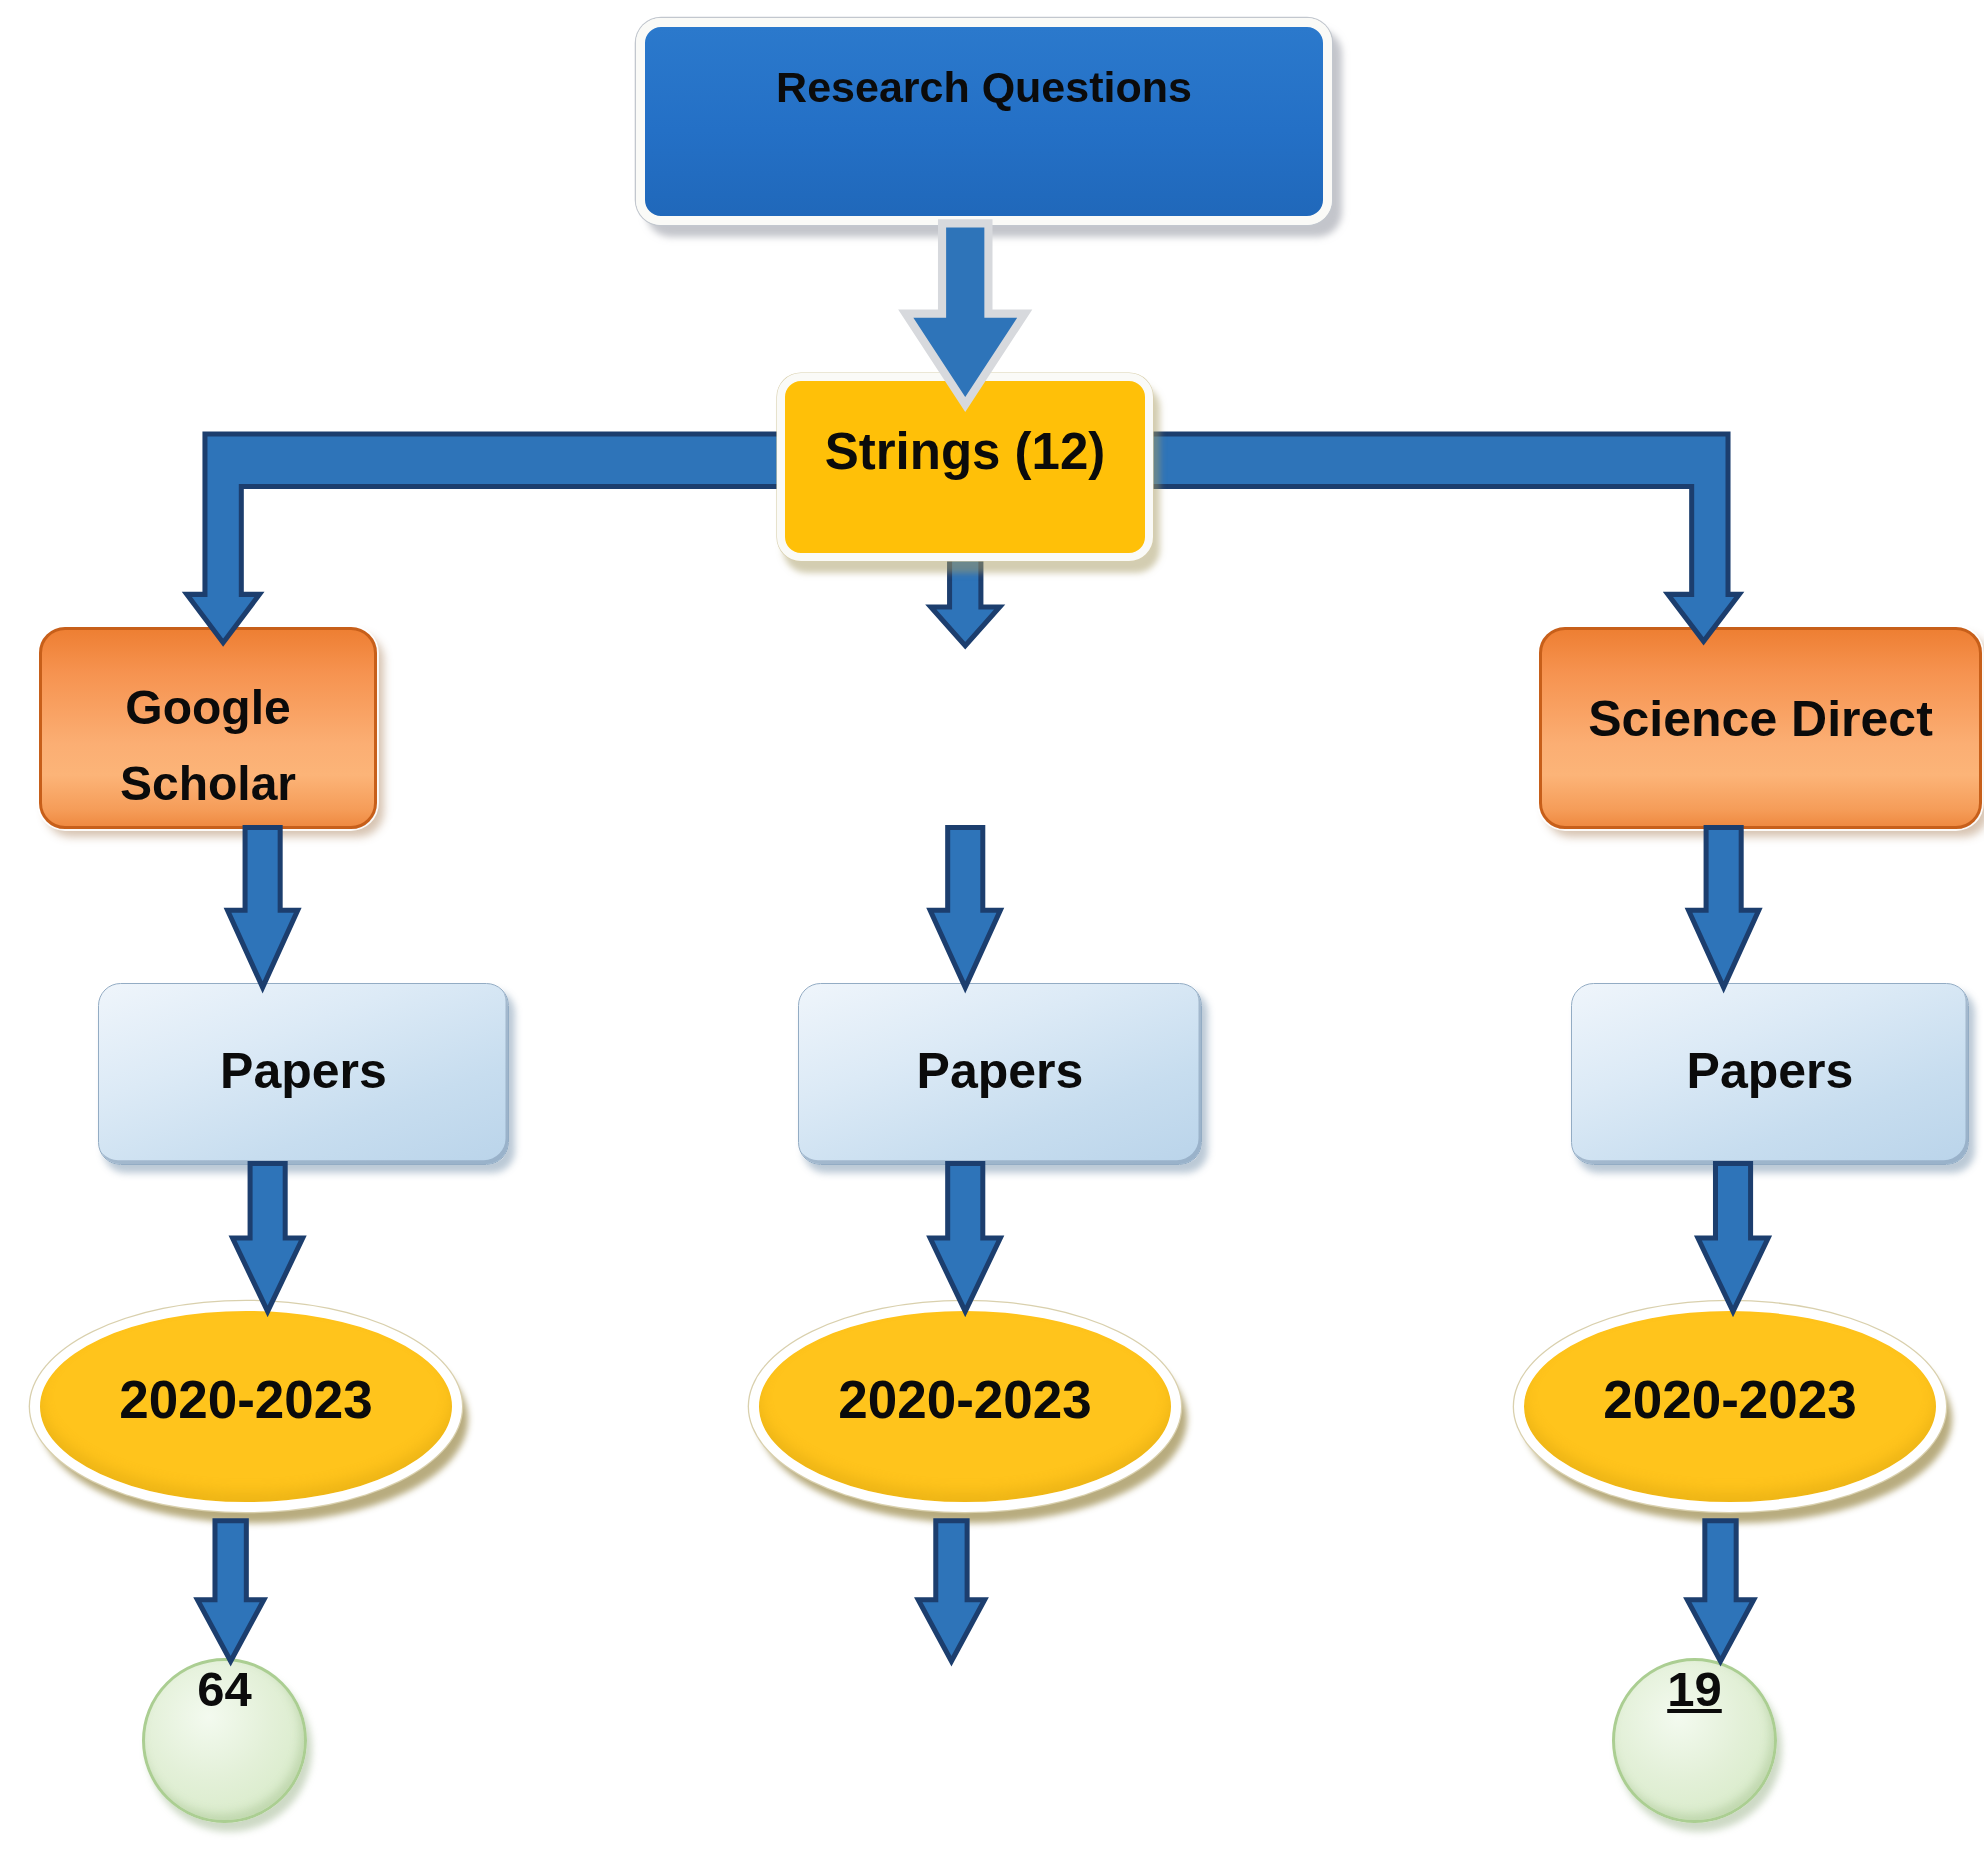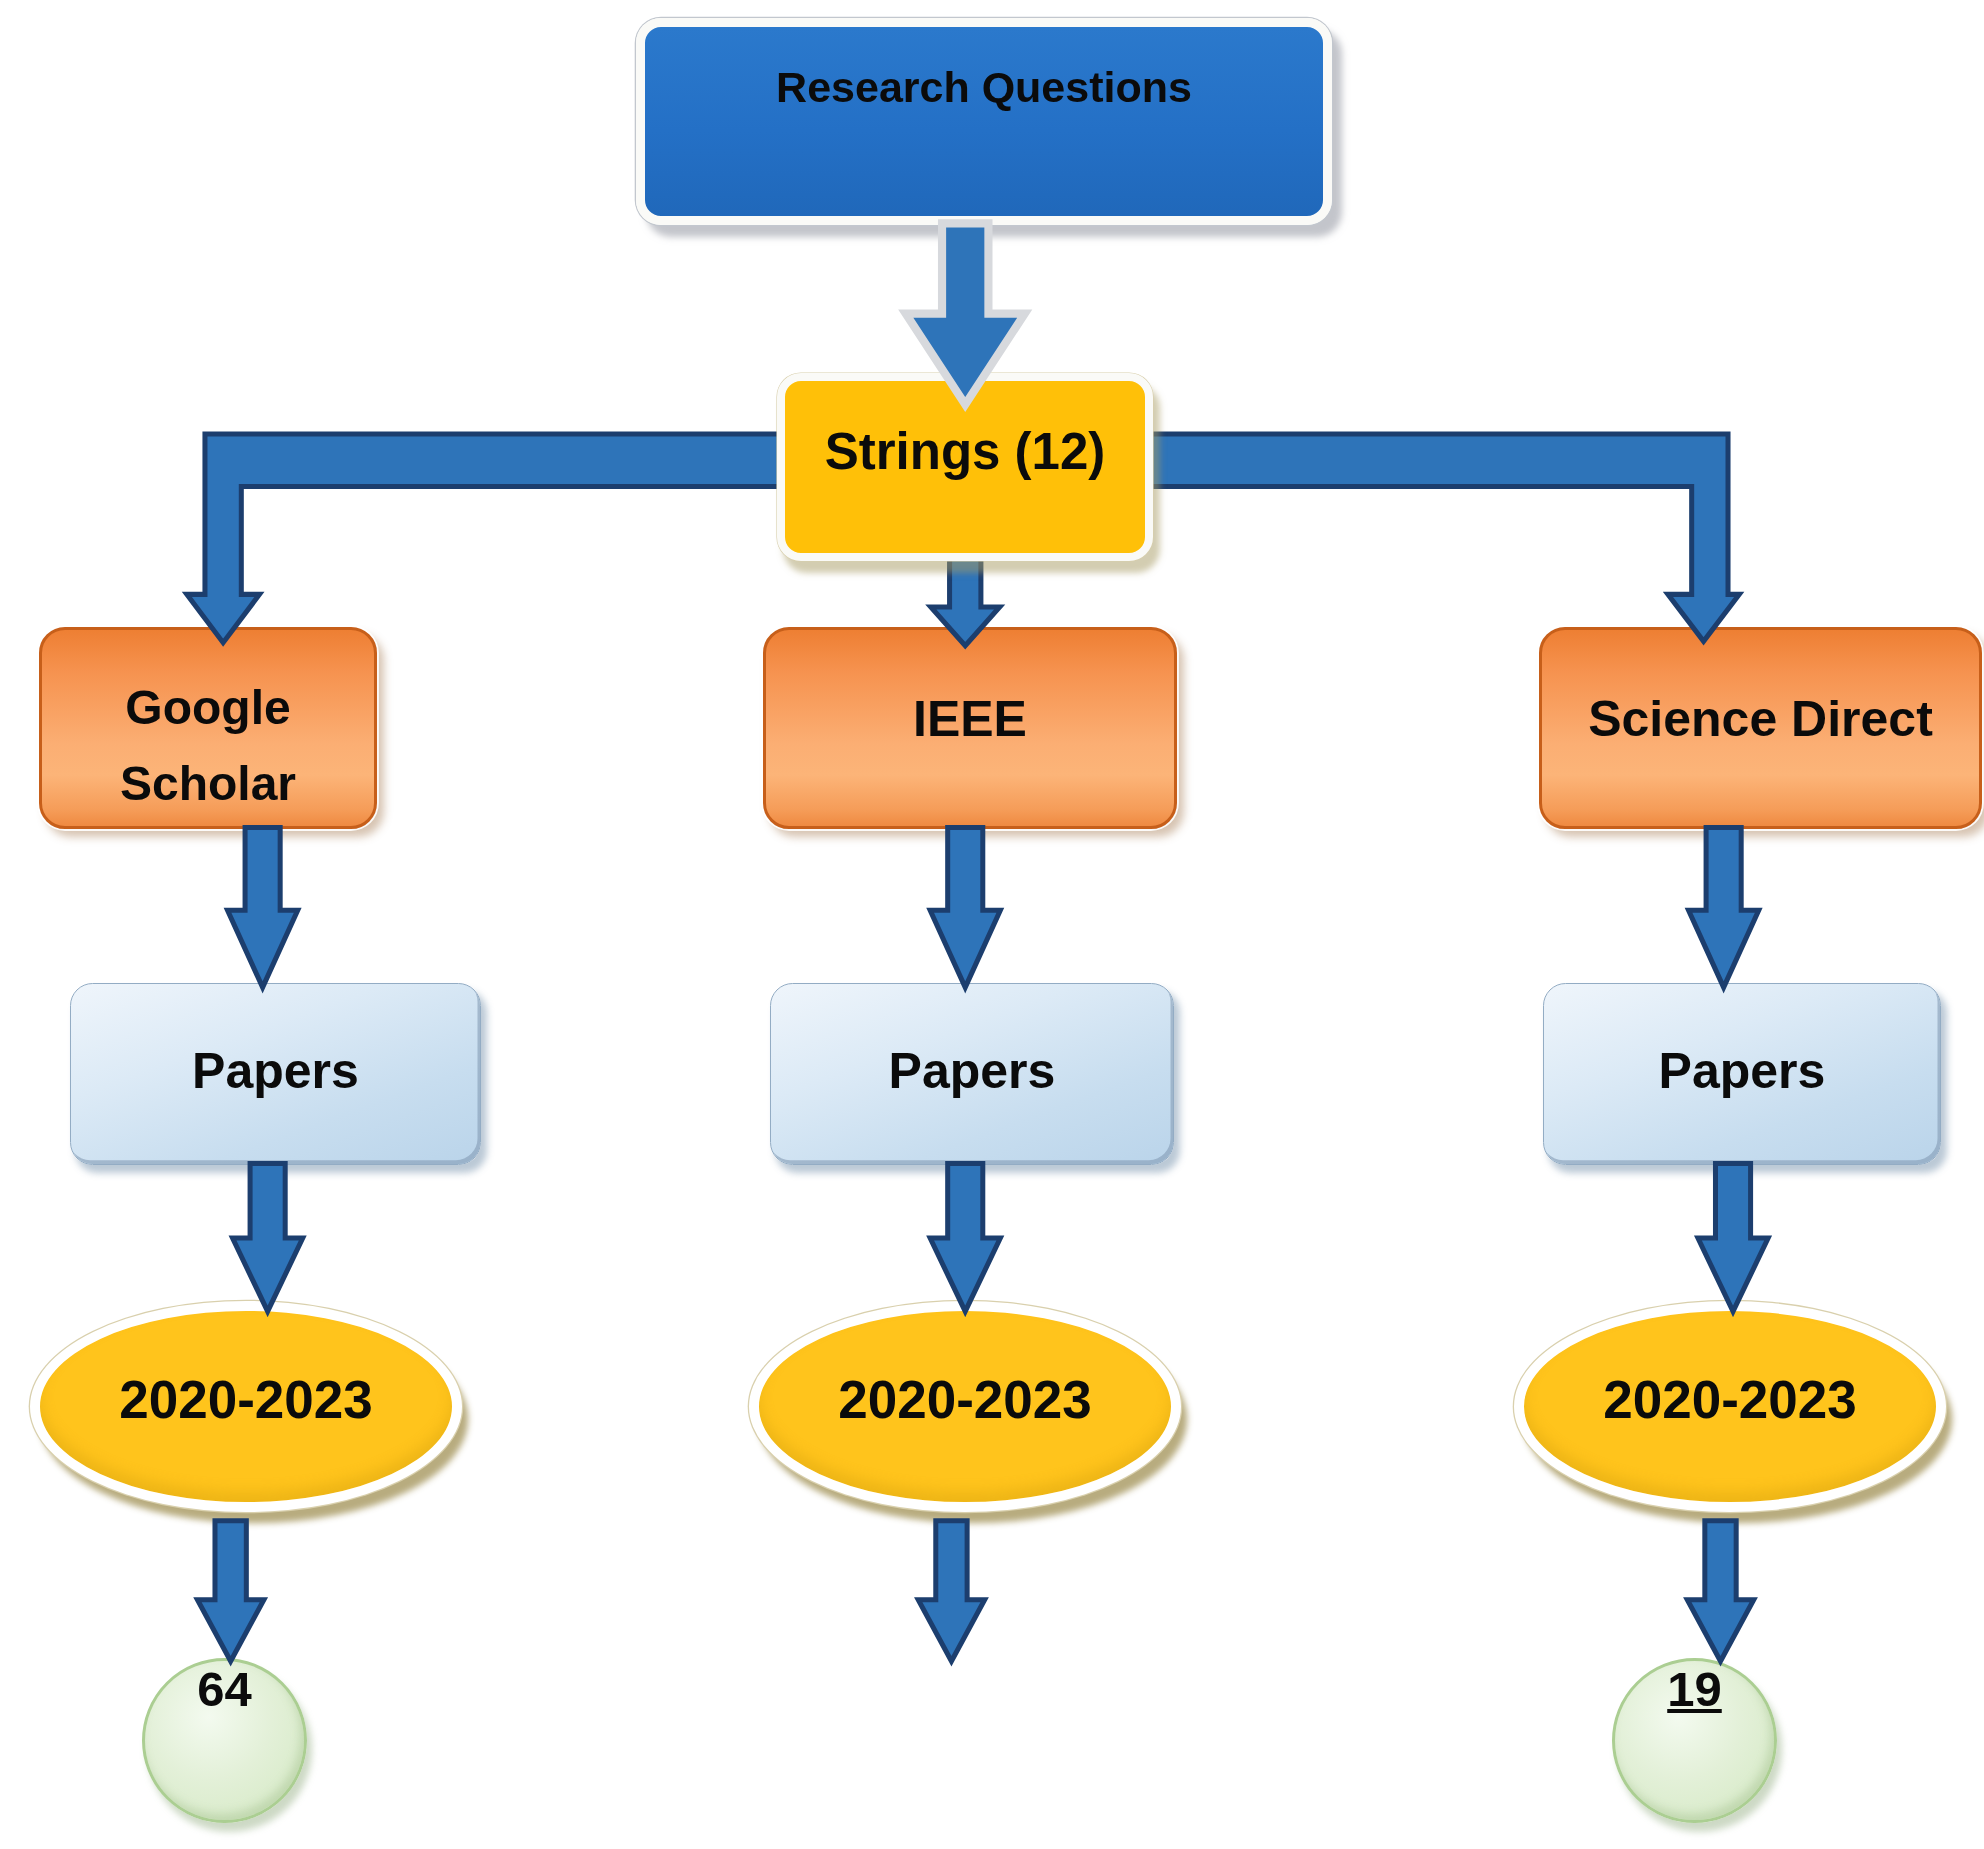--- a/index.html
+++ b/index.html
@@ -41,21 +41,21 @@
   .source.gs .lbl{max-width:276px;}
   .source.ieee{left:763px;width:414px;}
   .source.sd{left:1539px;width:443px;}
 
   
   .papers{top:983px;height:182px;border-radius:22.6px;
       background:linear-gradient(160deg,var(--papers_fill_top,#eff5fb) 0%,#dceaf6 35%,
                  #c7ddef 70%,var(--papers_fill_bottom,#bad4ea) 100%);
       border:1.9px solid var(--papers_border,#93acc4);
       box-shadow:inset -2.5px -3.8px 0 rgba(125,150,175,.55), 5.6px 7.5px 7.5px rgba(105,135,165,.45);
-      font-size:50px;padding-top:58px;}
+      font-size:50px;padding-top:58px;margin-left:28px;}
   .papers.p0{left:70px;width:411px;}
   .papers.p1{left:770px;width:404px;}
   .papers.p2{left:1543px;width:398px;}
 
   
   .period{top:1301px;width:432px;height:211px;border-radius:50%;
       background:var(--period_fill,#ffc41c);
       border:10px solid #ffffff;
       box-shadow:0 0 0 1.3px #d9d0ad, 7.5px 12.5px 6.3px -1.3px rgba(172,158,104,.85),
                  inset 0 -10px 12.5px rgba(200,150,10,.3);
@@ -111,23 +111,20 @@
     <span class="lbl">Research Questions</span>
   </div>
 
   <div class="node strings">
     <span class="lbl">Strings (12)</span>
   </div>
 
   <div class="node source gs">
     <span class="lbl">Google Scholar</span>
   </div>
-  <div class="node source ieee">
-    <span class="lbl">IEEE</span>
-  </div>
   <div class="node source sd">
     <span class="lbl">Science Direct</span>
   </div>
 
   <div class="node papers p0">
     <span class="lbl">Papers</span>
   </div>
   <div class="node papers p1">
     <span class="lbl">Papers</span>
   </div>

